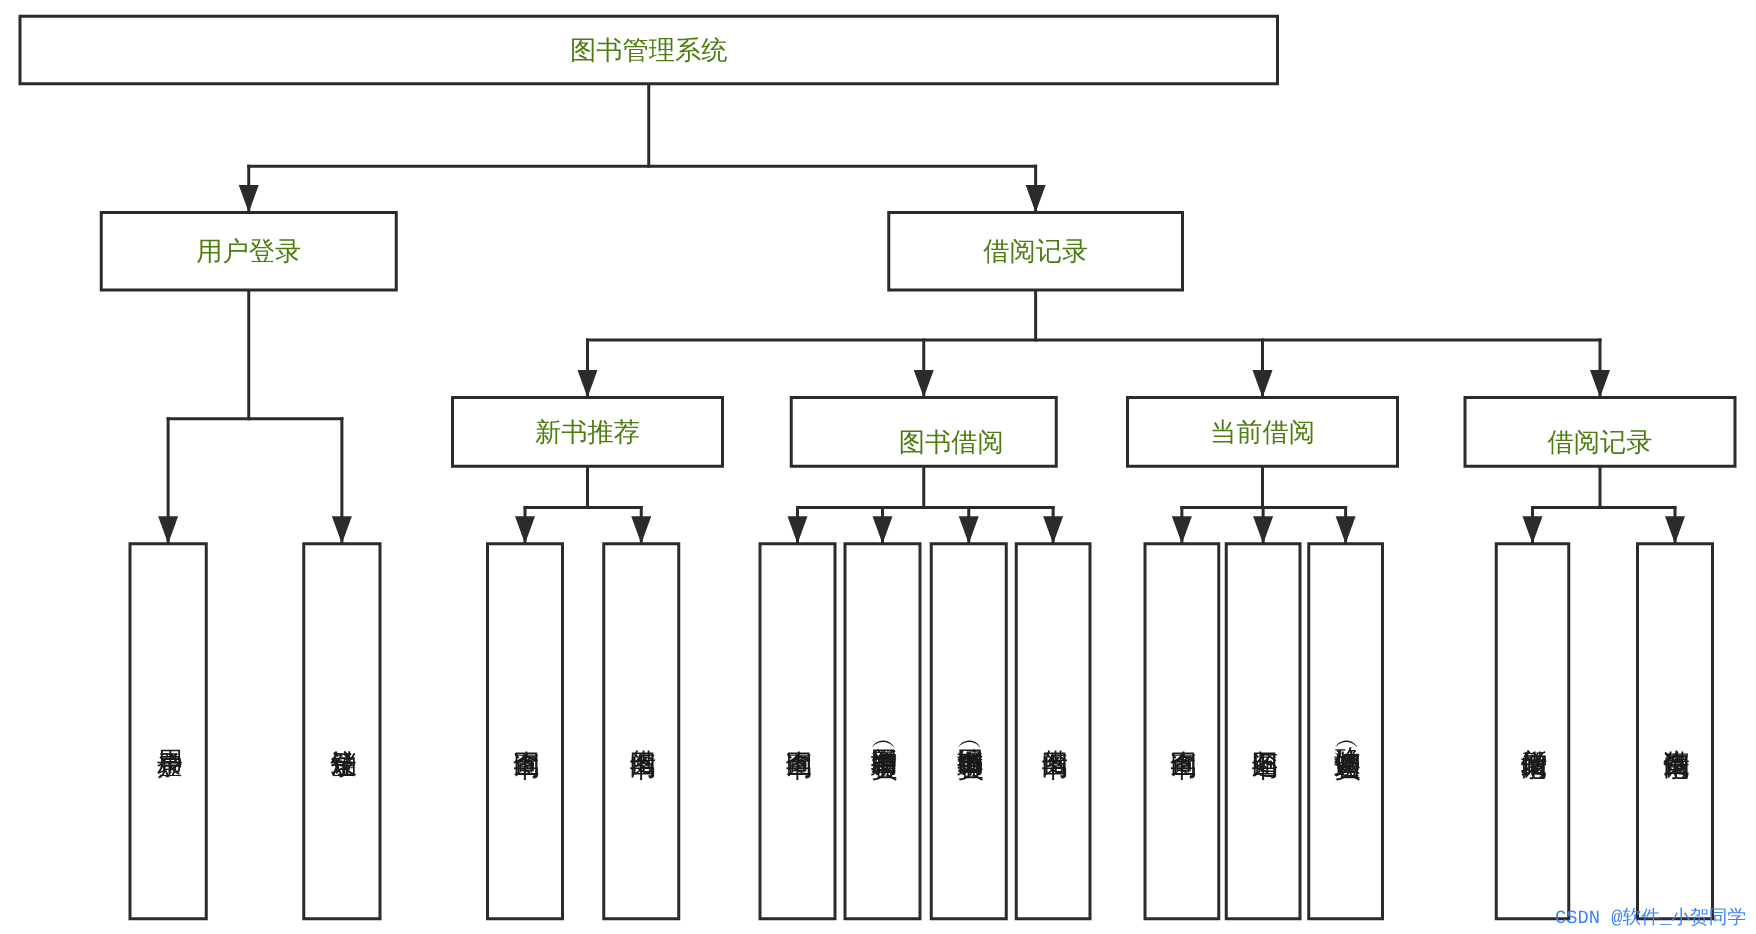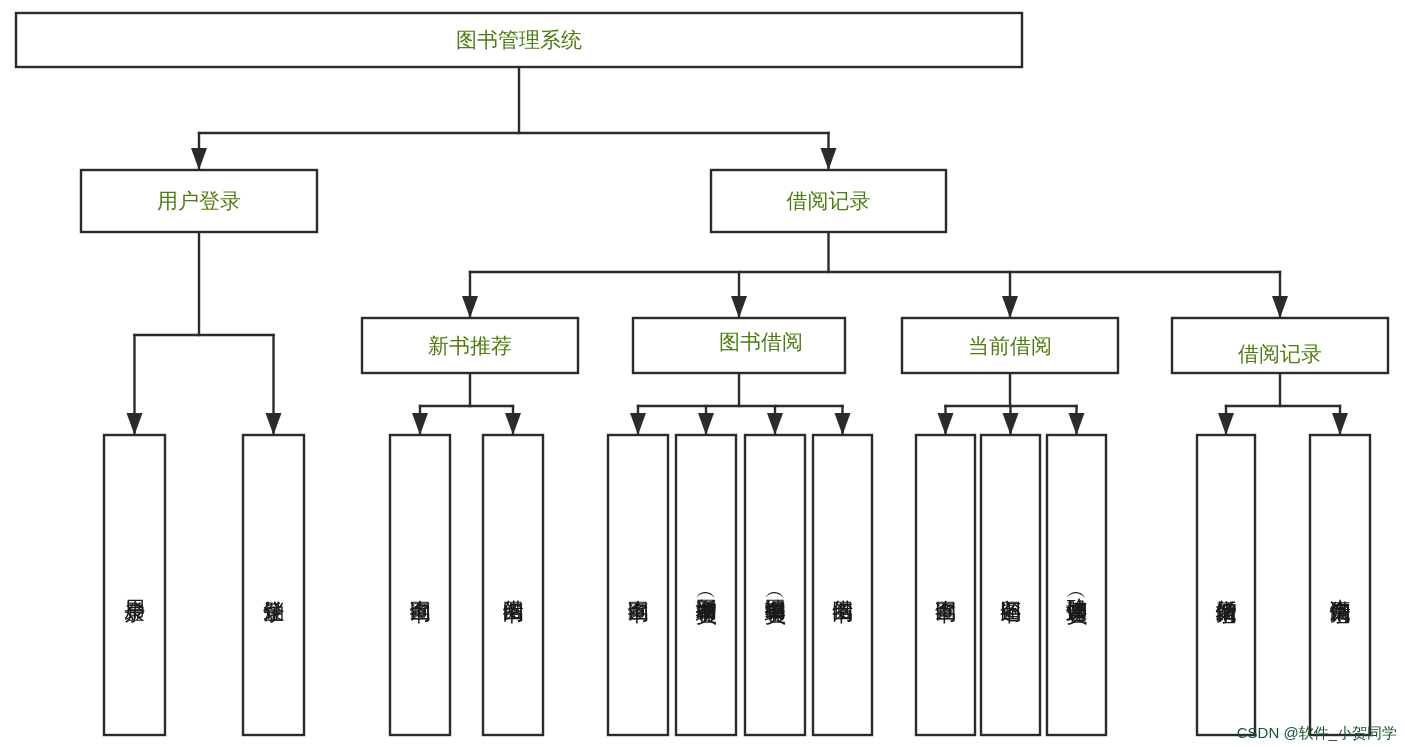--- a/index.html
+++ b/index.html
@@ -25,22 +25,22 @@
   .hlabel-wrap{
     position:absolute;display:flex;align-items:center;justify-content:center;
     pointer-events:none;
   }
   .hlabel-text{
     font-family:Liberation Mono, monospace;
     font-size:21px;color:#4d7c0f;white-space:nowrap;
   }
   #watermark{
     position:absolute;right:8px;bottom:4px;
-    font-family:Liberation Sans, sans-serif;
-    font-size:15px;color:#14532d;white-space:nowrap;
+    font-family:Liberation Mono, monospace;
+    font-size:15px;color:#3b82f6;white-space:nowrap;
   }
 </style>
 </head>
 <body>
 
 <div id="diagram-root">
 
   <svg id="tree-svg" viewBox="0 0 1405 747">
     <g id="links-layer">
         <line x1="519" y1="67" x2="519" y2="133" class="link-line"></line>
@@ -132,21 +132,21 @@
       </div>
       <div class="vlabel-wrap" style="left: 104px; top: 435px; width: 61px; height: 300px;">
         <span class="vlabel-text">用户登录</span>
       </div>
       <div class="vlabel-wrap" style="left: 243px; top: 435px; width: 61px; height: 300px;">
         <span class="vlabel-text">注销登录</span>
       </div>
       <div class="hlabel-wrap" style="left: 362px; top: 318px; width: 216px; height: 55px; text-align: center;">
         <span class="hlabel-text">新书推荐</span>
       </div>
-      <div class="hlabel-wrap" style="left: 633px; top: 314px; width: 256px; height: 55px;">
+      <div class="hlabel-wrap" style="left: 633px; top: 326px; width: 256px; height: 55px;">
         <span class="hlabel-text">图书借阅</span>
       </div>
       <div class="hlabel-wrap" style="left: 902px; top: 318px; width: 216px; height: 55px; text-align: right;">
         <span class="hlabel-text">当前借阅</span>
       </div>
       <div class="hlabel-wrap" style="left: 1172px; top: 318px; width: 216px; height: 72px;">
         <span class="hlabel-text">借阅记录</span>
       </div>
       <div class="vlabel-wrap" style="left: 390px; top: 435px; width: 60px; height: 300px;">
         <span class="vlabel-text">查询图书</span>

